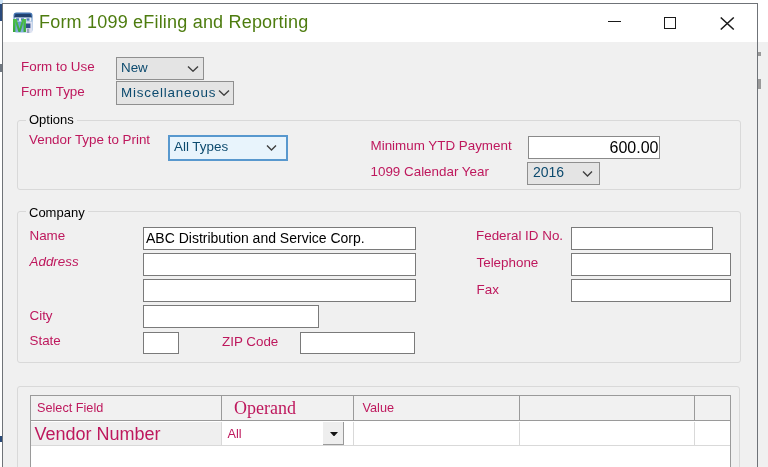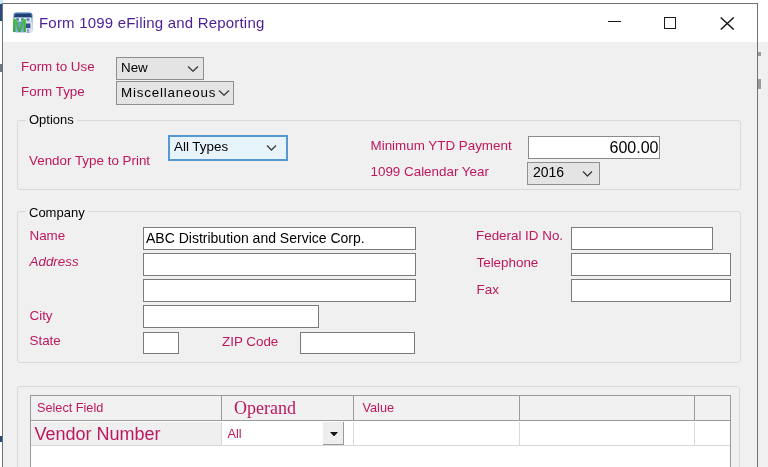--- a/index.html
+++ b/index.html
@@ -1,21 +1,21 @@
 <!DOCTYPE html>
 <html><head>
 <meta charset="utf-8">
 <style>
   * { margin:0; padding:0; box-sizing:border-box; }
   html,body { width:768px; height:467px; overflow:hidden; }
   body { position:relative; transform:translateZ(0); will-change:transform; background:#ffffff; font-family:"Liberation Sans",sans-serif; }
   .abs { position:absolute; }
   .lbl { position:absolute; font-size:13.4px; line-height:14px; color:#be185d; white-space:nowrap; }
   .tb { position:absolute; background:#fff; border:1px solid #7a7a7a; font-size:13px; color:#000; }
-  .combo { position:absolute; background:#e4e4e4; border:1px solid #8f8f8f; font-size:13.4px; color:#000000; }
+  .combo { position:absolute; background:#e4e4e4; border:1px solid #8f8f8f; font-size:13.4px; color:#0c4a6e; }
   .combo .txt { position:absolute; left:4px; top:50%; margin-top:-1.4px; transform:translateY(-50%); white-space:nowrap; }
   .chev { position:absolute; right:7px; top:50%; transform:translateY(-50%); }
   .gb { position:absolute; border:1px solid #d9d9d9; border-radius:3px; }
   .gbl { position:absolute; font-size:13px; line-height:13px; background:#f0f0f0; padding:0 3px; white-space:nowrap; }
 </style>
 </head>
 <body>
 
   <div class="abs" style="left:0;top:0;width:3px;height:4px;background:#cfe4f7;"></div>
   <div class="abs" style="left:0;top:4px;width:3px;height:17px;background:#2a4a7c;"></div>
@@ -46,21 +46,21 @@
     <rect x="1.5" y="5.5" width="17" height="4" fill="#ecf1f8"></rect>
     <rect x="3" y="6.3" width="3" height="2.4" fill="#4d7fb8"></rect>
     <rect x="8" y="6.3" width="3" height="2.4" fill="#4d7fb8"></rect>
     <rect x="13.5" y="6.3" width="3" height="2.4" fill="#4d7fb8"></rect>
     <rect x="11.5" y="9.5" width="7.8" height="11" fill="#dde1f0"></rect>
     <rect x="12.8" y="11.5" width="4.6" height="4.6" fill="#32508c"></rect>
     <rect x="14" y="16.8" width="2.2" height="4.2" fill="#9aa2c0"></rect>
     <text x="-1.2" y="20.2" font-family="Liberation Sans,sans-serif" font-weight="bold" font-size="18.5" fill="url(#gm)">M</text>
   </svg>
 
-  <div class="abs" style="left:39px;top:15px;font-size:15px;line-height:15px;letter-spacing:0.2px;color:#4c1d95;">Form 1099 eFiling and Reporting</div>
+  <div class="abs" style="left:39px;top:15px;font-size:18px;line-height:15px;letter-spacing:0.2px;color:#4d7c0f;">Form 1099 eFiling and Reporting</div>
 
   <div class="abs" style="left:608px;top:20.8px;width:13px;height:1.6px;background:#1a1a1a;"></div>
   <div class="abs" style="left:664px;top:17px;width:12px;height:12px;border:1.4px solid #1a1a1a;"></div>
   <svg class="abs" style="left:720px;top:16.5px;" width="14.5" height="13" viewBox="0 0 14 13">
     <path d="M0.5 0.5 L13.5 12.5 M13.5 0.5 L0.5 12.5" stroke="#1a1a1a" stroke-width="1.5" fill="none"></path>
   </svg>
 
   <div class="lbl" style="left:21px;top:59.5px;">Form to Use</div>
   <div class="combo" style="left:116px;top:57px;width:88px;height:23px;">
     <span class="txt">New</span>
@@ -72,21 +72,21 @@
   <div class="lbl" style="left:21px;top:84.7px;">Form Type</div>
   <div class="combo" style="left:116px;top:81px;width:118px;height:24px;">
     <span class="txt" style="letter-spacing:0.8px;">Miscellaneous</span>
     <svg class="chev" style="right:3px;" width="12" height="6" viewBox="0 0 12 6">
       <path d="M1 0.5 L6 5.2 L11 0.5" stroke="#3f3f3f" stroke-width="1.4" fill="none"></path>
     </svg>
   </div>
 
   <div class="gb" style="left:17px;top:120px;width:723.5px;height:69.5px;"></div>
   <div class="gbl" style="left:26px;top:112.7px;">Options</div>
-  <div class="lbl" style="left:29px;top:154px;">Vendor Type to Print</div>
+  <div class="lbl" style="left:29px;top:133px;">Vendor Type to Print</div>
   <div class="combo" style="left:167.5px;top:134.5px;width:120px;height:26px;background:#e8f4fc;border:2px solid #5898ce;">
     <span class="txt" style="left:4.5px;">All Types</span>
     <svg class="chev" style="right:9px;" width="11" height="6" viewBox="0 0 11 6">
       <path d="M1 0.5 L5.5 5 L10 0.5" stroke="#3f3f3f" stroke-width="1.4" fill="none"></path>
     </svg>
   </div>
   <div class="lbl" style="left:370.5px;top:139.2px;">Minimum YTD Payment</div>
   <div class="tb" style="left:527.5px;top:135.5px;width:132.5px;height:23px;border-color:#8a8a8a;text-align:right;padding:2.5px 0.5px 0 0;font-size:16px;">600.00</div>
   <div class="lbl" style="left:370.5px;top:164.8px;">1099 Calendar Year</div>
   <div class="combo" style="left:526.5px;top:162px;width:73.5px;height:23px;text-align:center;">

